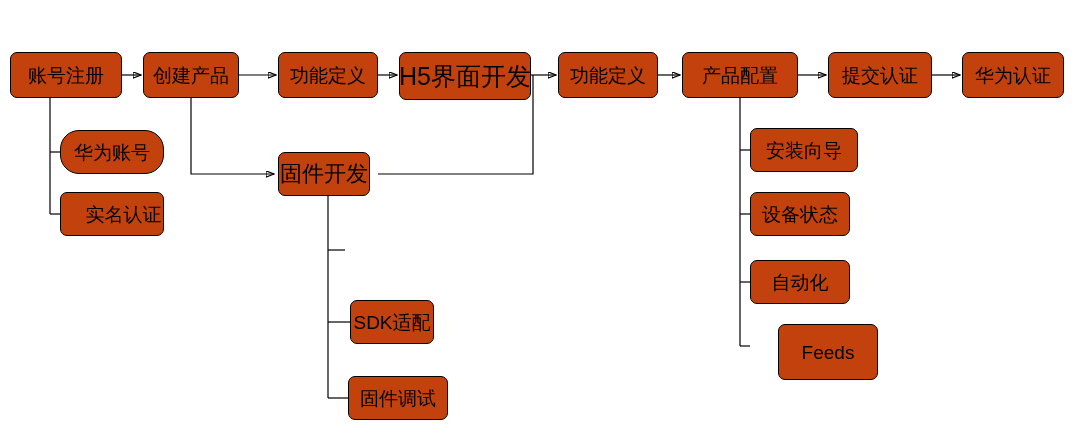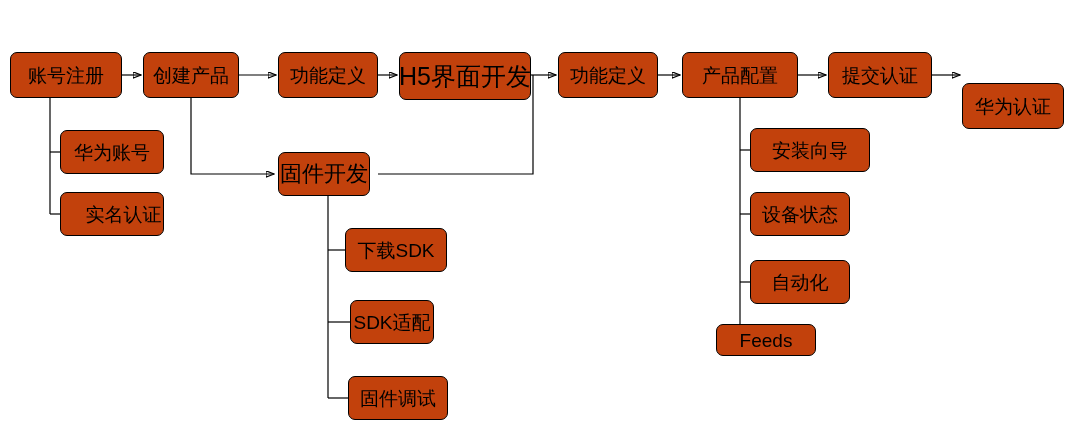--- a/index.html
+++ b/index.html
@@ -90,57 +90,54 @@
   </div>
 
   <div class="node" style="left:682px;top:52px;width:116px;height:46px;font-size:19px;">
     <span>产品配置</span>
   </div>
 
   <div class="node" style="left:828px;top:52px;width:104px;height:46px;font-size:19px;">
     <span>提交认证</span>
   </div>
 
-  <div class="node" style="left:962px;top:52px;width:102px;height:46px;font-size:19px;margin-top:31px;">
+  <div class="node" style="left:962px;top:52px;width:102px;height:46px;font-size:19px;">
     <span>华为认证</span>
   </div>
 
-  <div class="node" style="left:60px;top:130px;width:104px;height:44px;font-size:19px;">
+  <div class="node" style="left:60px;top:130px;width:104px;height:44px;font-size:19px;border-radius:19px;">
     <span>华为账号</span>
   </div>
 
   <div class="node" style="left:60px;top:192px;width:104px;height:44px;font-size:19px;padding-left:23px;">
     <span>实名认证</span>
   </div>
 
   <div class="node" style="left:278px;top:152px;width:92px;height:44px;font-size:22px;">
     <span>固件开发</span>
   </div>
 
-  <div class="node" style="left:345px;top:228px;width:102px;height:44px;font-size:19px;">
-    <span>下载SDK</span>
-  </div>
 
   <div class="node" style="left:350px;top:300px;width:84px;height:44px;font-size:19px;">
     <span>SDK适配</span>
   </div>
 
   <div class="node" style="left:348px;top:376px;width:100px;height:44px;font-size:19px;">
     <span>固件调试</span>
   </div>
 
-  <div class="node" style="left:750px;top:128px;width:120px;height:44px;font-size:19px;">
+  <div class="node" style="left:750px;top:128px;width:108px;height:44px;font-size:19px;">
     <span>安装向导</span>
   </div>
 
   <div class="node" style="left:750px;top:192px;width:100px;height:44px;font-size:19px;text-align:right;">
     <span>设备状态</span>
   </div>
 
   <div class="node" style="left:750px;top:260px;width:100px;height:44px;font-size:19px;">
     <span>自动化</span>
   </div>
 
-  <div class="node" style="left:716px;top:324px;width:100px;height:32px;font-size:19px;">
+  <div class="node" style="left:778px;top:324px;width:100px;height:56px;font-size:19px;">
     <span>Feeds</span>
   </div>
 
 </div>
 
 </body></html>

